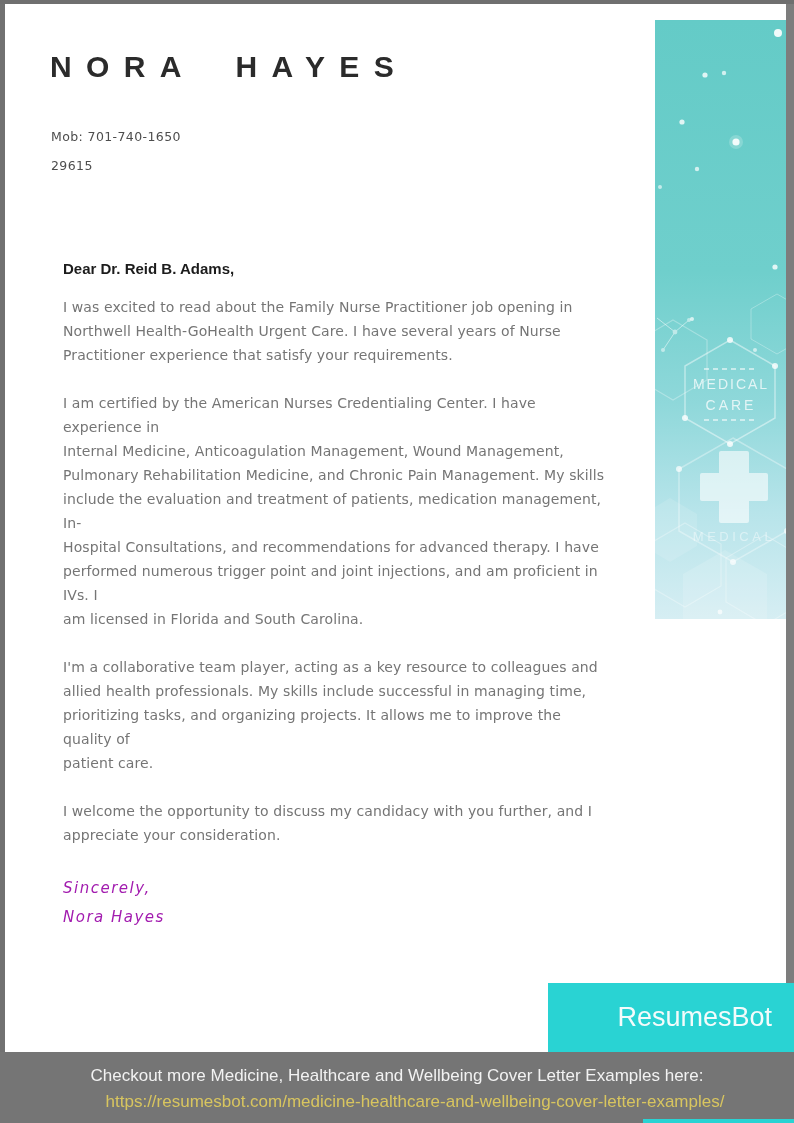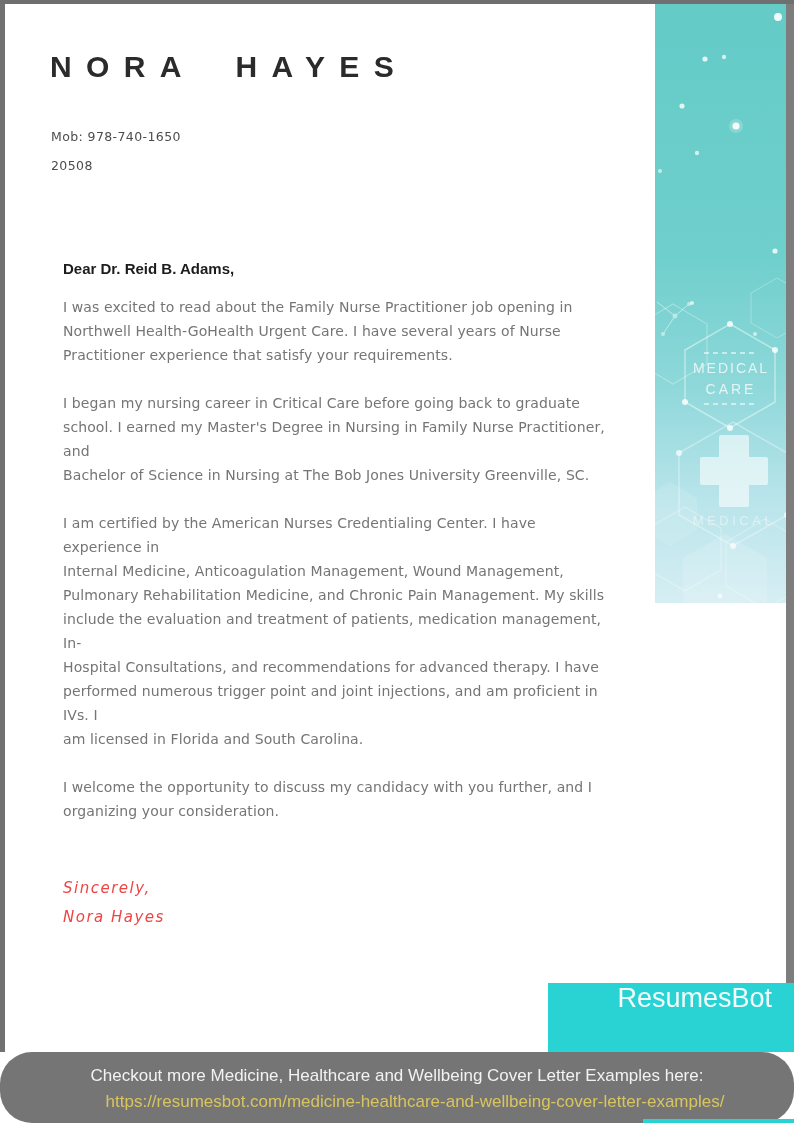--- a/index.html
+++ b/index.html
@@ -6,21 +6,21 @@
   body{
     width:794px;height:1123px;position:relative;background:#ffffff;
     font-family:"DejaVu Sans",sans-serif;overflow:hidden;
   }
   
   .edge-top{position:absolute;left:0;top:0;width:794px;height:4px;background:#6f6f6f;z-index:6;}
   .edge-left{position:absolute;left:0;top:0;width:5px;height:1052px;background:#717171;z-index:5;}
   .edge-right{position:absolute;left:786px;top:0;width:8px;height:983px;background:#7d7d7d;z-index:5;}
 
   
-  .sidebar{position:absolute;left:655px;top:4px;width:131px;height:527px;z-index:1;}
+  .sidebar{position:absolute;left:655px;top:20px;width:131px;height:527px;z-index:1;}
 
   
   .name{
     position:absolute;left:50px;top:50px;
     font-family:"Liberation Sans",sans-serif;font-weight:700;font-size:30px;
     color:#2b2b2b;letter-spacing:0.48em;word-spacing:18px;white-space:nowrap;
   }
   .contact{position:absolute;left:51px;top:122px;color:#4d4d4d;font-size:12.5px;letter-spacing:0.4px;}
   .contact div{line-height:29px;height:29px;}
   .contact .addr{word-spacing:7px;}
@@ -29,35 +29,35 @@
   .letter{position:absolute;left:63px;top:260px;width:560px;}
   .greeting{
     font-family:"Liberation Sans",sans-serif;
     font-weight:700;font-size:15px;color:#1c1c1c;line-height:18px;margin:0 0 17px 0;
   }
   .para{
     font-size:14px;line-height:24px;color:#757575;margin:0 16px 24px 0;
     white-space:pre-line;letter-spacing:0.1px;
   }
   .closing{position:absolute;left:63px;top:874px;font-style:italic;font-size:15px;
-    color:#ef4444;letter-spacing:1.5px;}
+    color:#a21caf;letter-spacing:1.5px;}
   .closing div{line-height:29px;}
 
   
   .logo{
     position:absolute;left:548px;top:983px;width:246px;height:69px;background:#29d3d3;z-index:2;
-    display:flex;justify-content:flex-end;padding-right:22px;box-sizing:border-box;
+    display:flex;align-items:center;justify-content:flex-end;padding-right:22px;box-sizing:border-box;
     font-family:"Liberation Sans",sans-serif;font-size:27px;color:#f4fbfb;
   }
 
   
   .footer{
     position:absolute;left:0;top:1052px;width:794px;height:71px;background:#757575;z-index:7;
     text-align:center;font-family:"Liberation Sans",sans-serif;font-size:17px;
-    padding-top:11px;box-sizing:border-box;border-radius:32px;
+    padding-top:11px;box-sizing:border-box;
   }
   .footer .line1{color:#f2f2f2;line-height:26px;}
   .footer .link{color:#d8c55f;line-height:26px;text-decoration:none;display:inline-block;padding-left:36px;}
   .teal-sliver{position:absolute;right:0;bottom:0;width:151px;height:4px;background:#29d3d3;z-index:8;}
 </style>
 </head>
 <body>
 
 <div class="edge-top"></div>
 <div class="edge-left"></div>
@@ -133,41 +133,42 @@
       <rect x="45" y="453" width="68" height="28" rx="2"></rect>
     </g>
 
     <text x="79" y="521" text-anchor="middle" font-family="Liberation Sans, sans-serif" font-size="13" letter-spacing="3.5" fill="#ffffff" opacity="0.45">MEDICAL</text>
   </svg>
 </div>
 
 <div class="name">NORA HAYES</div>
 
 <div class="contact">
-  <div>Mob: 978-740-1650</div>
-  <div>20508</div>
+  <div>Mob: 701-740-1650</div>
+  <div>29615</div>
 </div>
 
 <div class="letter">
   <p class="greeting">Dear Dr. Reid B. Adams,</p>
   <p class="para">I was excited to read about the Family Nurse Practitioner job opening in
 Northwell Health-GoHealth Urgent Care. I have several years of Nurse
 Practitioner experience that satisfy your requirements.</p>
-  <p class="para">I began my nursing career in Critical Care before going back to graduate
-school. I earned my Master's Degree in Nursing in Family Nurse Practitioner, and
-Bachelor of Science in Nursing at The Bob Jones University Greenville, SC.</p>
   <p class="para">I am certified by the American Nurses Credentialing Center. I have experience in
 Internal Medicine, Anticoagulation Management, Wound Management,
 Pulmonary Rehabilitation Medicine, and Chronic Pain Management. My skills
 include the evaluation and treatment of patients, medication management, In-
 Hospital Consultations, and recommendations for advanced therapy. I have
 performed numerous trigger point and joint injections, and am proficient in IVs. I
 am licensed in Florida and South Carolina.</p>
+  <p class="para">I'm a collaborative team player, acting as a key resource to colleagues and
+allied health professionals. My skills include successful in managing time,
+prioritizing tasks, and organizing projects. It allows me to improve the quality of
+patient care.</p>
   <p class="para">I welcome the opportunity to discuss my candidacy with you further, and I
-organizing your consideration.</p>
+appreciate your consideration.</p>
 </div>
 
 <div class="closing">
   <div>Sincerely,</div>
   <div>Nora Hayes</div>
 </div>
 
 <div class="logo">
   <span>ResumesBot</span>
 </div>

